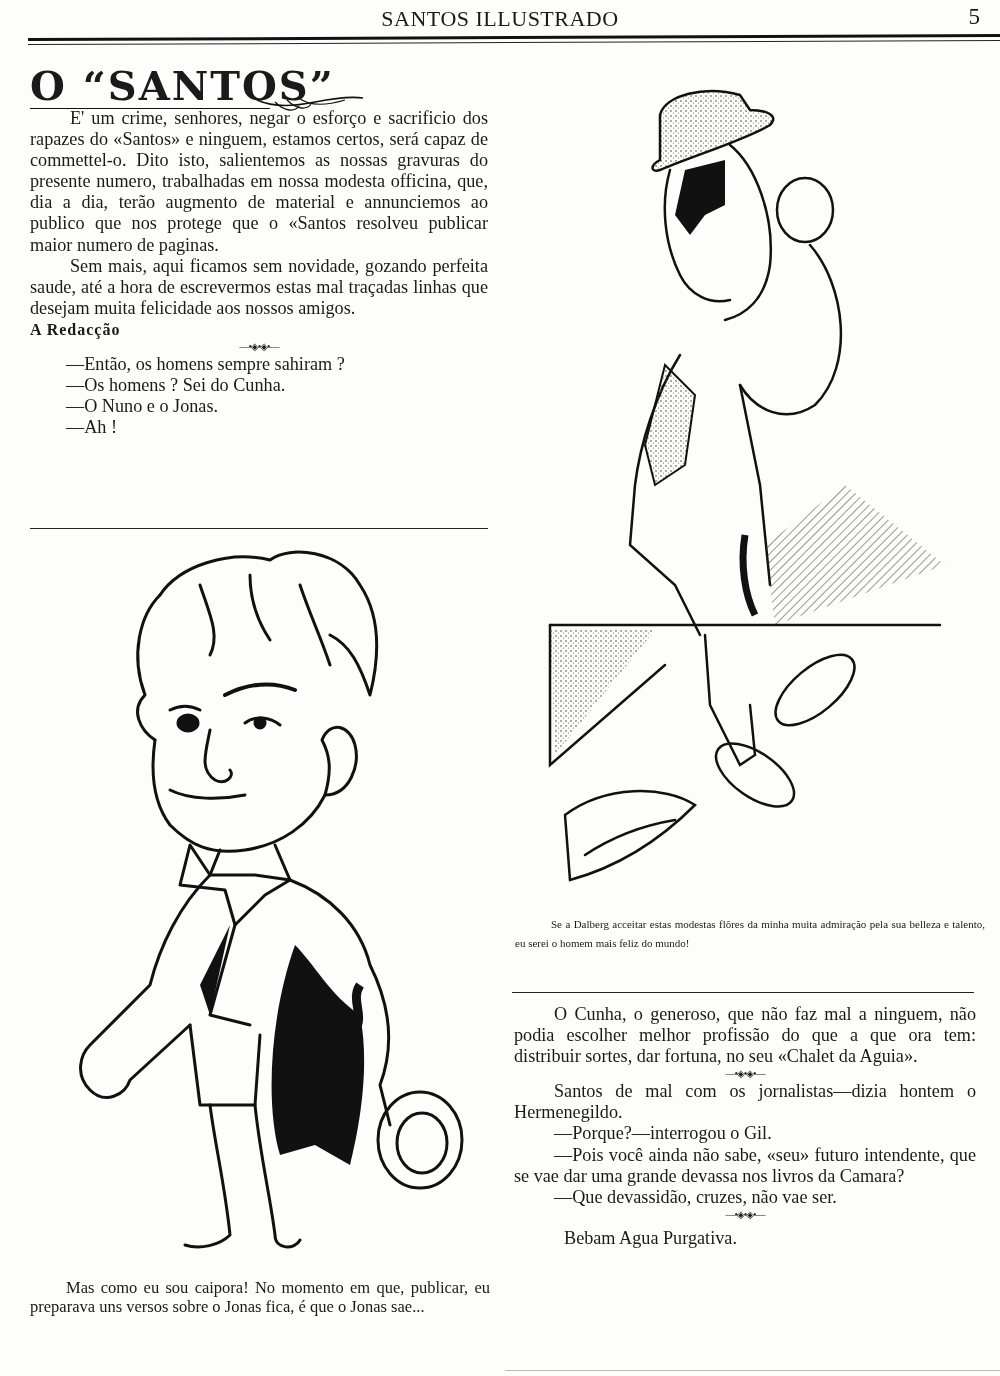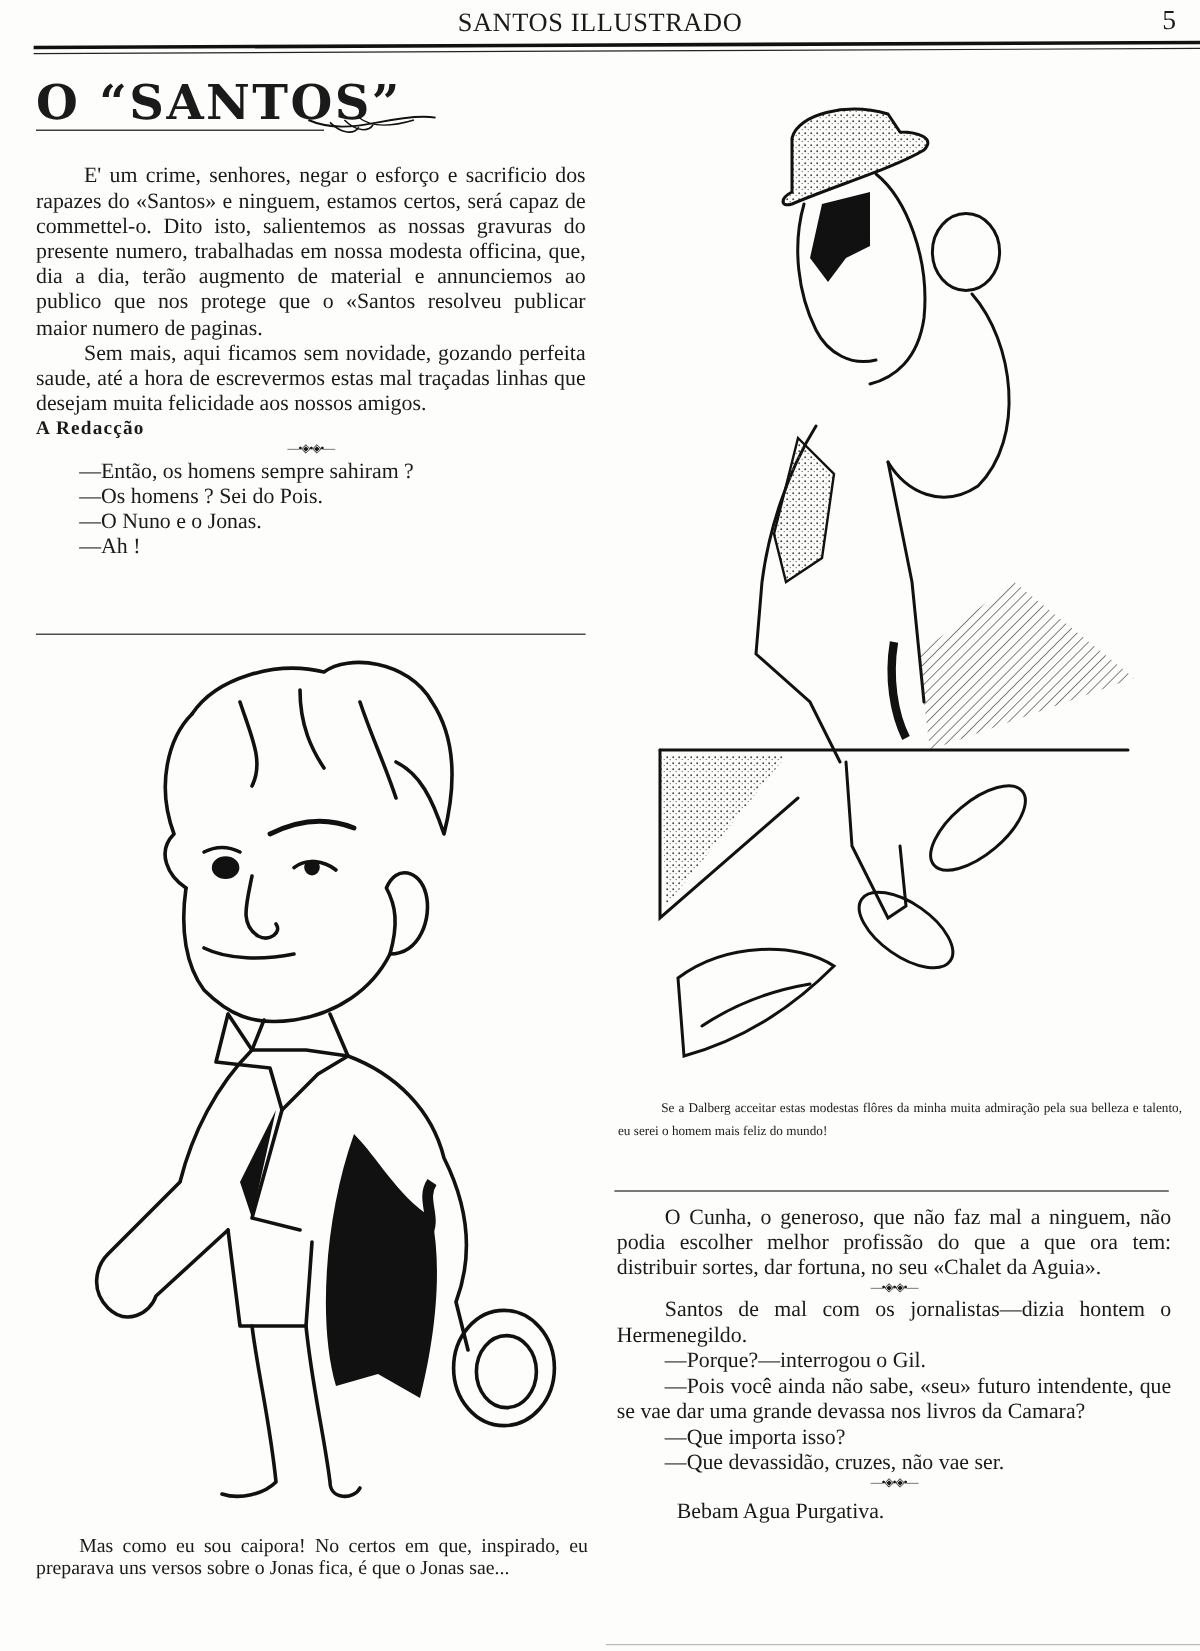--- a/index.html
+++ b/index.html
@@ -19,21 +19,21 @@
     .title {
       left: 30px; top: 66px; font-family: "DejaVu Serif", serif; font-size: 40px; font-weight: bold;
       letter-spacing: 2px; line-height: 40px;
     }
     .title-underline { left: 30px; top: 108px; width: 240px; height: 1px; background: #111; }
     .flourish { left: 255px; top: 86px; }
 
     .col { font-family: "Liberation Serif", serif; font-size: 18.2px; line-height: 21.1px; text-align: justify; }
     .col p { margin: 0; }
     .indent { text-indent: 40px; }
-    .left-col { left: 30px; top: 136px; width: 458px; }
+    .left-col { left: 30px; top: 108px; width: 458px; }
     .signature { font-weight: bold; font-size: 16px; letter-spacing: 1px; padding-right: 34px; margin-top: 0; }
     .ornament { text-align: center; font-size: 10px; line-height: 14px; letter-spacing: -1px; margin: 4px 0 0 0; }
     .dialog { padding-left: 36px; text-align: left; }
 
     .sep-left { left: 30px; top: 528px; width: 458px; height: 1px; background: #222; }
     .illus-left { left: 60px; top: 545px; width: 410px; height: 720px; }
     .caption-left { left: 30px; top: 1278px; width: 460px; font-size: 16.5px; line-height: 19px; text-align: justify; }
     .caption-left .indent { text-indent: 36px; }
 
     .illus-right { left: 545px; top: 65px; width: 455px; height: 840px; }
@@ -62,21 +62,21 @@
   <path d="M44 12 C54 20, 70 20, 90 14" stroke="#111" stroke-width="1.1" fill="none"></path>
 </svg>
 
 <div class="abs col left-col">
   <p class="indent">E' um crime, senhores, negar o esforço e sacrificio dos rapazes do «Santos» e ninguem, estamos certos, será capaz de commettel-o. Dito isto, salientemos as nossas gravuras do presente numero, trabalhadas em nossa modesta officina, que, dia a dia, terão augmento de material e annunciemos ao publico que nos protege que o «Santos resolveu publicar maior numero de paginas.</p>
   <p class="indent">Sem mais, aqui ficamos sem novidade, gozando perfeita saude, até a hora de escrevermos estas mal traçadas linhas que desejam muita felicidade aos nossos amigos.</p>
   <p class="signature">A Redacção</p>
   <p class="ornament">—•◈•◈•—</p>
   <div class="dialog">
     <p>—Então, os homens sempre sahiram ?</p>
-    <p>—Os homens ? Sei do Pois.</p>
+    <p>—Os homens ? Sei do Cunha.</p>
     <p>—O Nuno e o Jonas.</p>
     <p>—Ah !</p>
   </div>
 </div>
 <div class="abs sep-left"></div>
 
 <svg class="abs illus-left" viewBox="0 0 410 720">
   <g stroke="#111" stroke-width="3" fill="none" stroke-linecap="round" stroke-linejoin="round">
 
     <path d="M100 50 C120 20, 170 5, 210 15 C230 0, 280 5, 300 40 C320 70, 320 110, 310 150 C300 120, 290 100, 270 90"></path>
@@ -115,21 +115,21 @@
     <ellipse cx="360" cy="595" rx="42" ry="48"></ellipse>
     <ellipse cx="362" cy="598" rx="25" ry="30"></ellipse>
   </g>
 
   <path d="M235 400 C255 420, 270 450, 300 470 C310 520, 300 580, 290 620 L255 600 L220 610 C205 560, 210 470, 235 400 Z" fill="#111"></path>
   <path d="M170 380 L150 470 L140 440 Z" fill="#111"></path>
   <path d="M300 440 C290 455, 305 470, 295 485 C285 495, 300 510, 290 520" stroke="#111" stroke-width="9" fill="none"></path>
 </svg>
 
 <div class="abs col caption-left">
-  <p class="indent">Mas como eu sou caipora! No certos em que, inspirado, eu preparava uns versos sobre o Jonas fica, é que o Jonas sae...</p>
+  <p class="indent">Mas como eu sou caipora! No momento em que, publicar, eu preparava uns versos sobre o Jonas fica, é que o Jonas sae...</p>
 </div>
 
 <svg class="abs illus-right" viewBox="0 0 455 840">
   <defs>
     <pattern id="hatch" width="6" height="6" patternUnits="userSpaceOnUse" patternTransform="rotate(45)">
       <line x1="0" y1="0" x2="0" y2="6" stroke="#333" stroke-width="1.2"></line>
     </pattern>
     <pattern id="speckle" width="5" height="5" patternUnits="userSpaceOnUse">
       <circle cx="1" cy="1" r="0.8" fill="#444"></circle>
       <circle cx="3.5" cy="3" r="0.6" fill="#666"></circle>
@@ -172,18 +172,17 @@
   <p class="indent">Se a Dalberg acceitar estas modestas flôres da minha muita admiração pela sua belleza e talento, eu serei o homem mais feliz do mundo!</p>
 </div>
 <div class="abs sep-right"></div>
 
 <div class="abs col right-col">
   <p class="indent">O Cunha, o generoso, que não faz mal a ninguem, não podia escolher melhor profissão do que a que ora tem: distribuir sortes, dar fortuna, no seu «Chalet da Aguia».</p>
   <p class="ornament">—•◈•◈•—</p>
   <p class="indent">Santos de mal com os jornalistas—dizia hontem o Hermenegildo.</p>
   <p class="dash">—Porque?—interrogou o Gil.</p>
   <p class="dash">—Pois você ainda não sabe, «seu» futuro intendente, que se vae dar uma grande devassa nos livros da Camara?</p>
-  <p class="dash">—Que importa isso?</p>
   <p class="dash">—Que devassidão, cruzes, não vae ser.</p>
   <p class="ornament">—•◈•◈•—</p>
   <p class="bebam">Bebam Agua Purgativa.</p>
 </div>
 <div class="abs rule-bottom"></div>
 
 </body></html>

